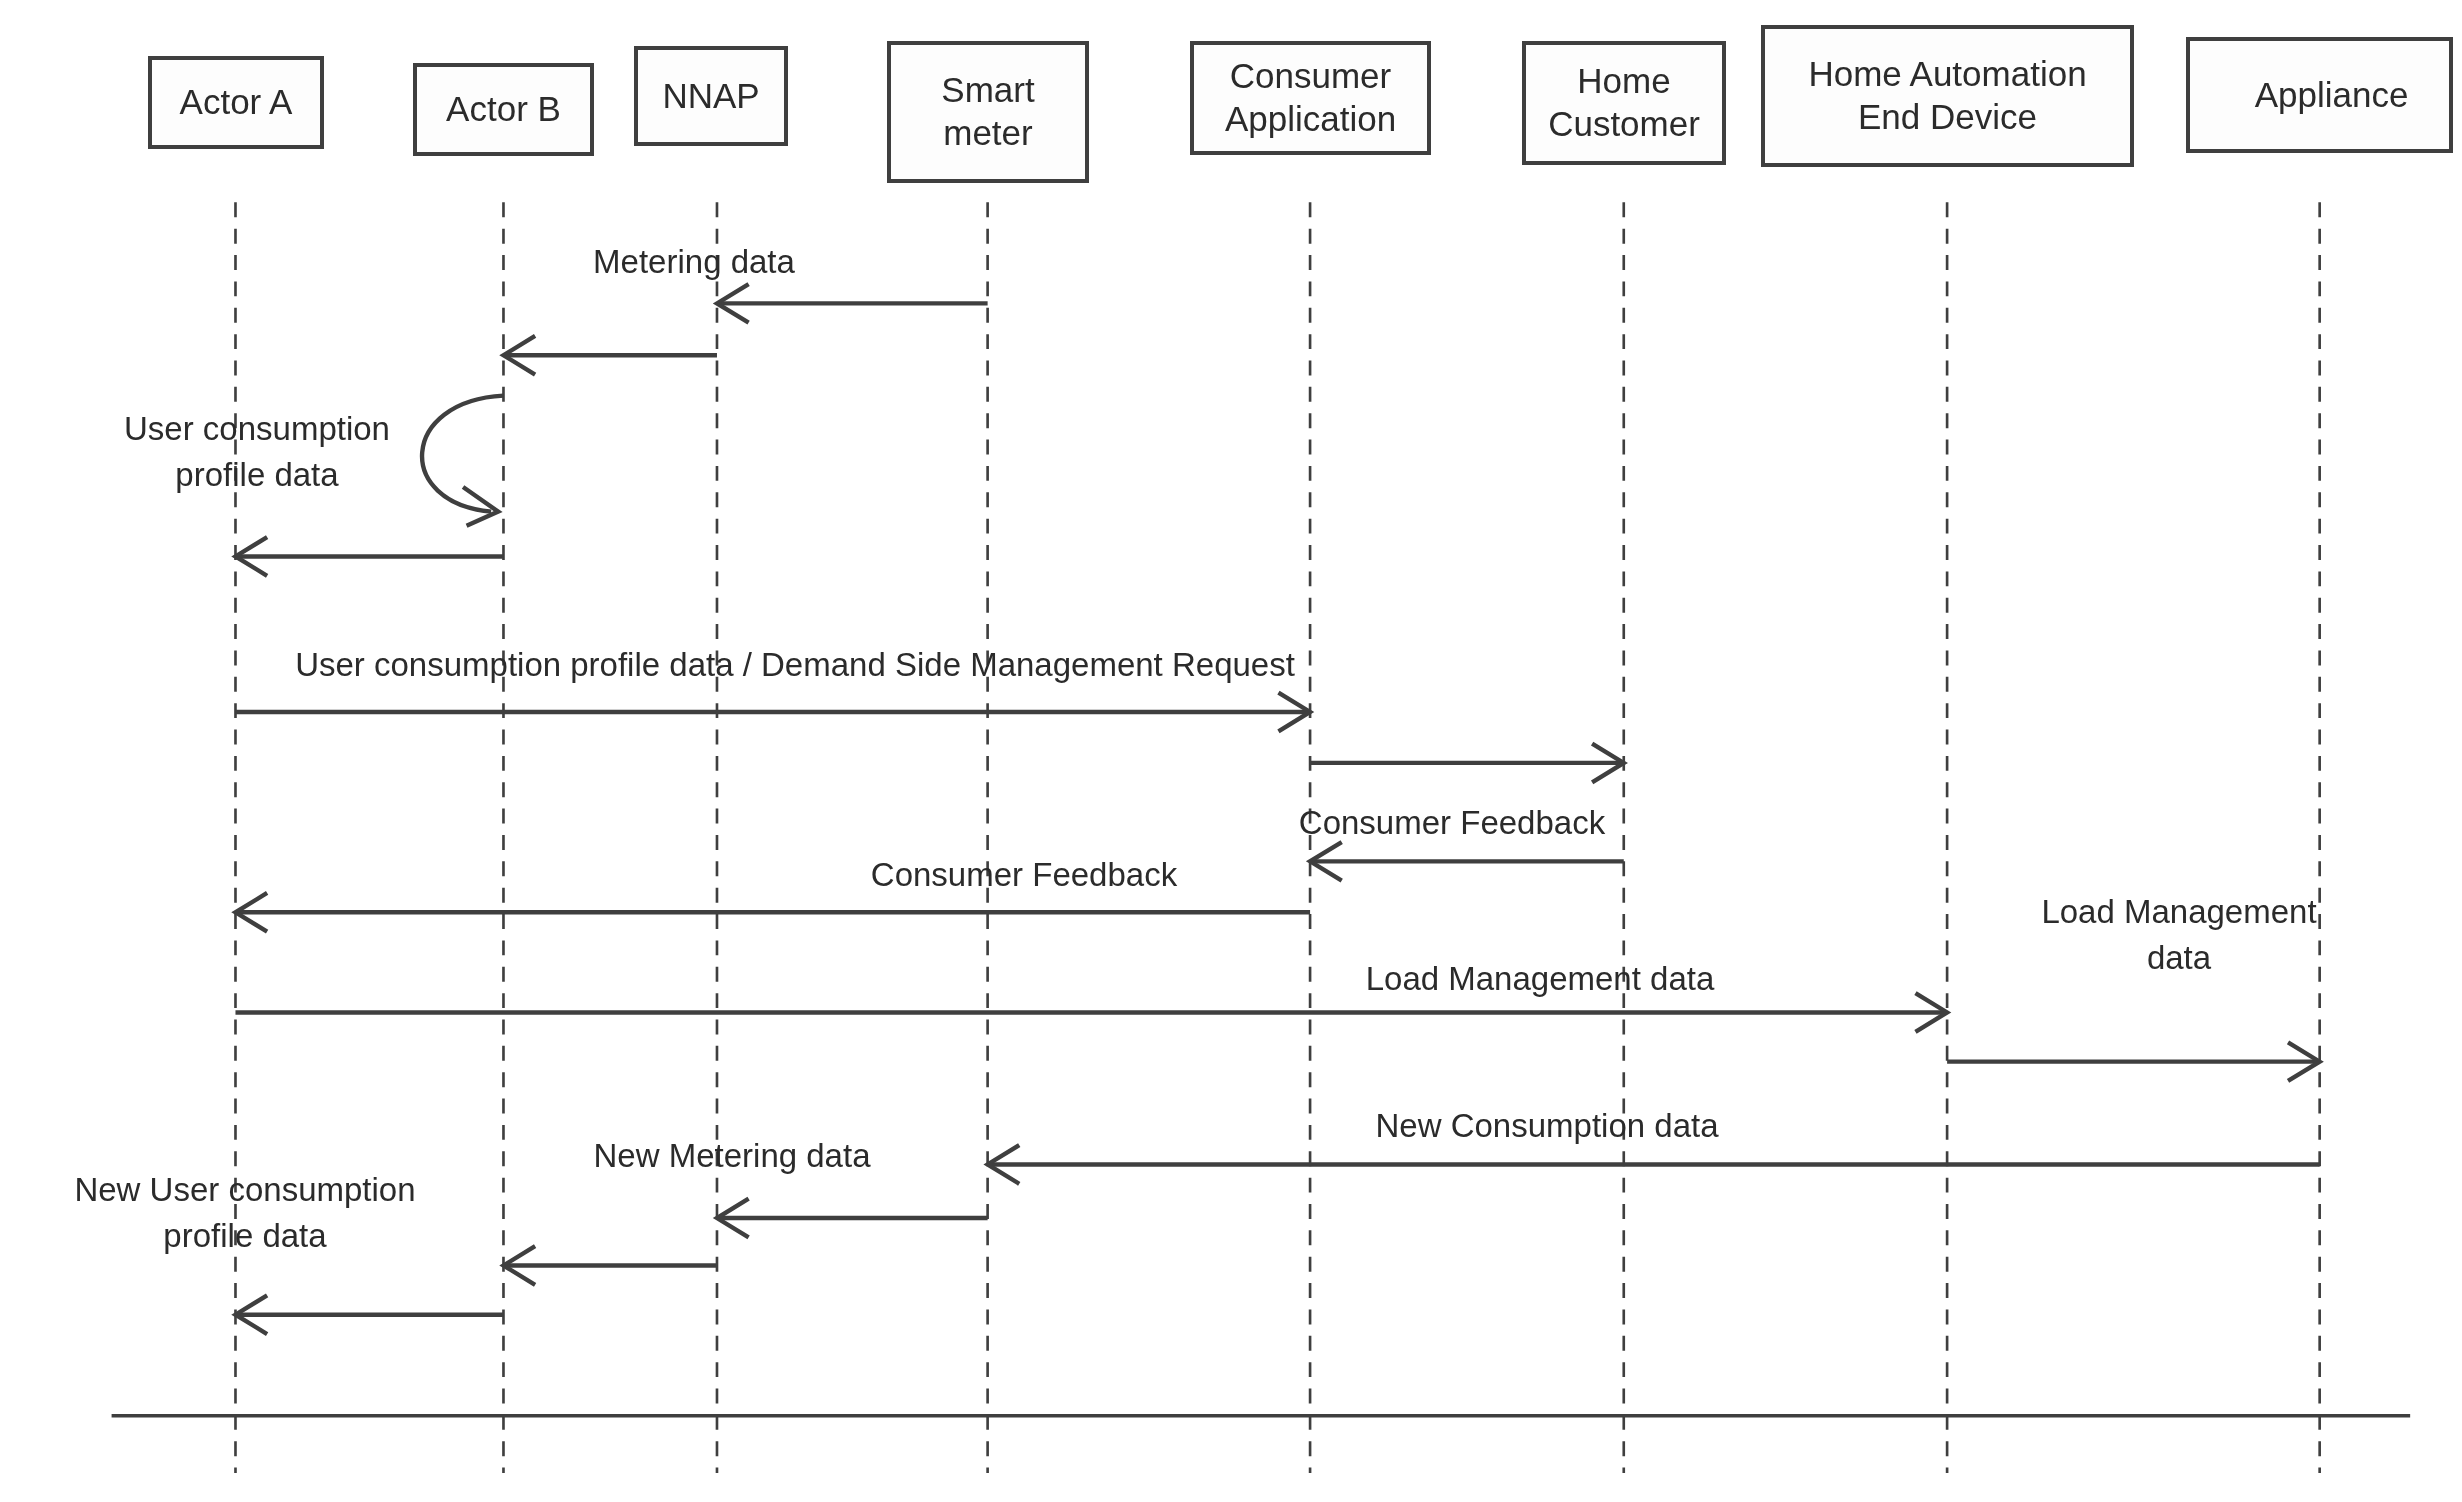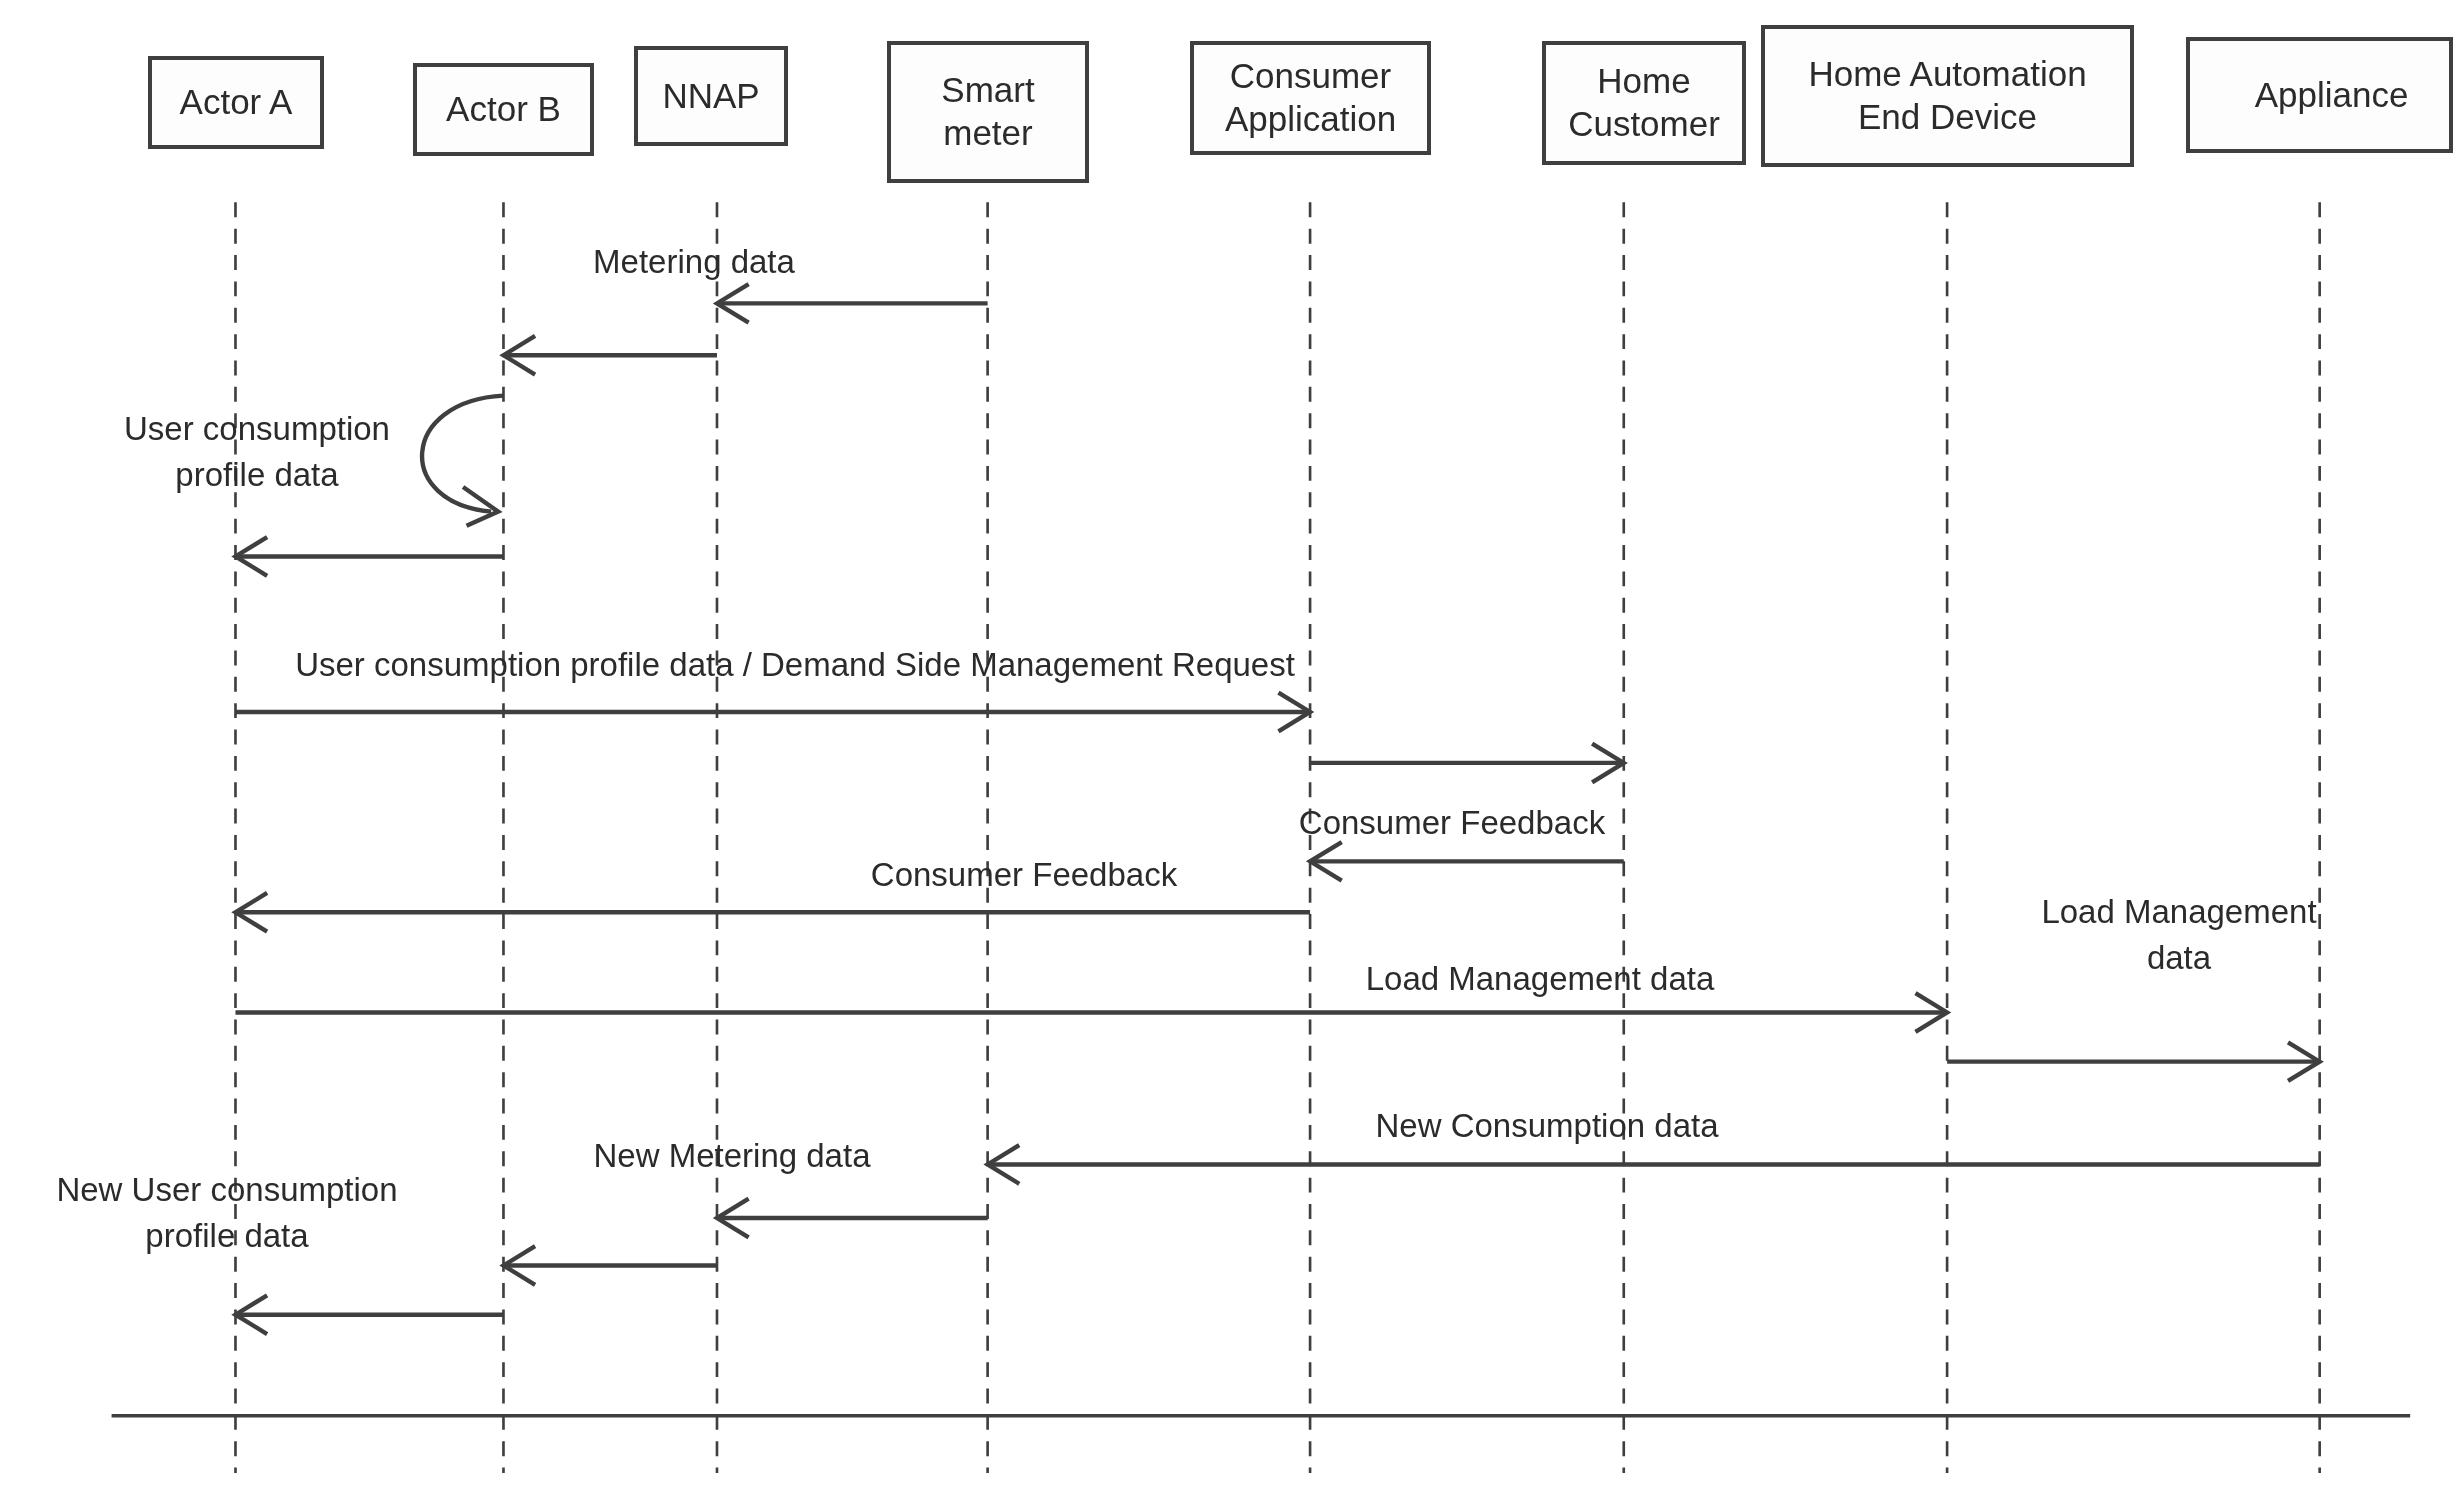--- a/index.html
+++ b/index.html
@@ -76,34 +76,34 @@
       <line x1="127" y1="1611" x2="2743" y2="1611" stroke="#3f3f3f" stroke-width="4"></line>
     </svg>
   <div id="boxes-layer">
       <div class="pbox" style="left: 148px; top: 56px; width: 176px; height: 93px;"><span>Actor A</span></div>
       <div class="pbox" style="left: 413px; top: 63px; width: 181px; height: 93px;"><span>Actor B</span></div>
       <div class="pbox" style="left: 634px; top: 46px; width: 154px; height: 100px;"><span>NNAP</span></div>
       <div class="pbox" style="left: 887px; top: 41px; width: 202px; height: 142px;"><span>Smart
 meter</span></div>
       <div class="pbox" style="left: 1190px; top: 41px; width: 241px; height: 114px;"><span>Consumer
 Application</span></div>
-      <div class="pbox" style="left: 1522px; top: 41px; width: 204px; height: 124px; margin-left: 20px;"><span>Home
+      <div class="pbox" style="left: 1522px; top: 41px; width: 204px; height: 124px;"><span>Home
 Customer</span></div>
       <div class="pbox" style="left: 1761px; top: 24.6px; width: 373px; height: 142px;"><span>Home Automation
 End Device</span></div>
       <div class="pbox" style="left: 2186px; top: 37px; width: 267px; height: 116px; padding-left: 24px;"><span>Appliance</span></div>
     </div>
   <div id="labels-layer">
       <div class="msg-label" style="left: 694px; top: 262px;">Metering data</div>
       <div class="msg-label" style="left: 257px; top: 452px;">User consumption
 profile data</div>
       <div class="msg-label" style="left: 795px; top: 665px;">User consumption profile data / Demand Side Management Request</div>
       <div class="msg-label" style="left: 1452px; top: 823px;">Consumer Feedback</div>
       <div class="msg-label" style="left: 1024px; top: 875px;">Consumer Feedback</div>
       <div class="msg-label" style="left: 1540px; top: 979px;">Load Management data</div>
       <div class="msg-label" style="left: 2179px; top: 935px;">Load Management data</div>
       <div class="msg-label" style="left: 1547px; top: 1126px;">New Consumption data</div>
       <div class="msg-label" style="left: 732px; top: 1156px;">New Metering data</div>
-      <div class="msg-label" style="left: 227px; top: 1213px;">New User consumption
+      <div class="msg-label" style="left: 245px; top: 1213px;">New User consumption
 profile data</div>
     </div>
 </div>
 
 
 </body></html>

